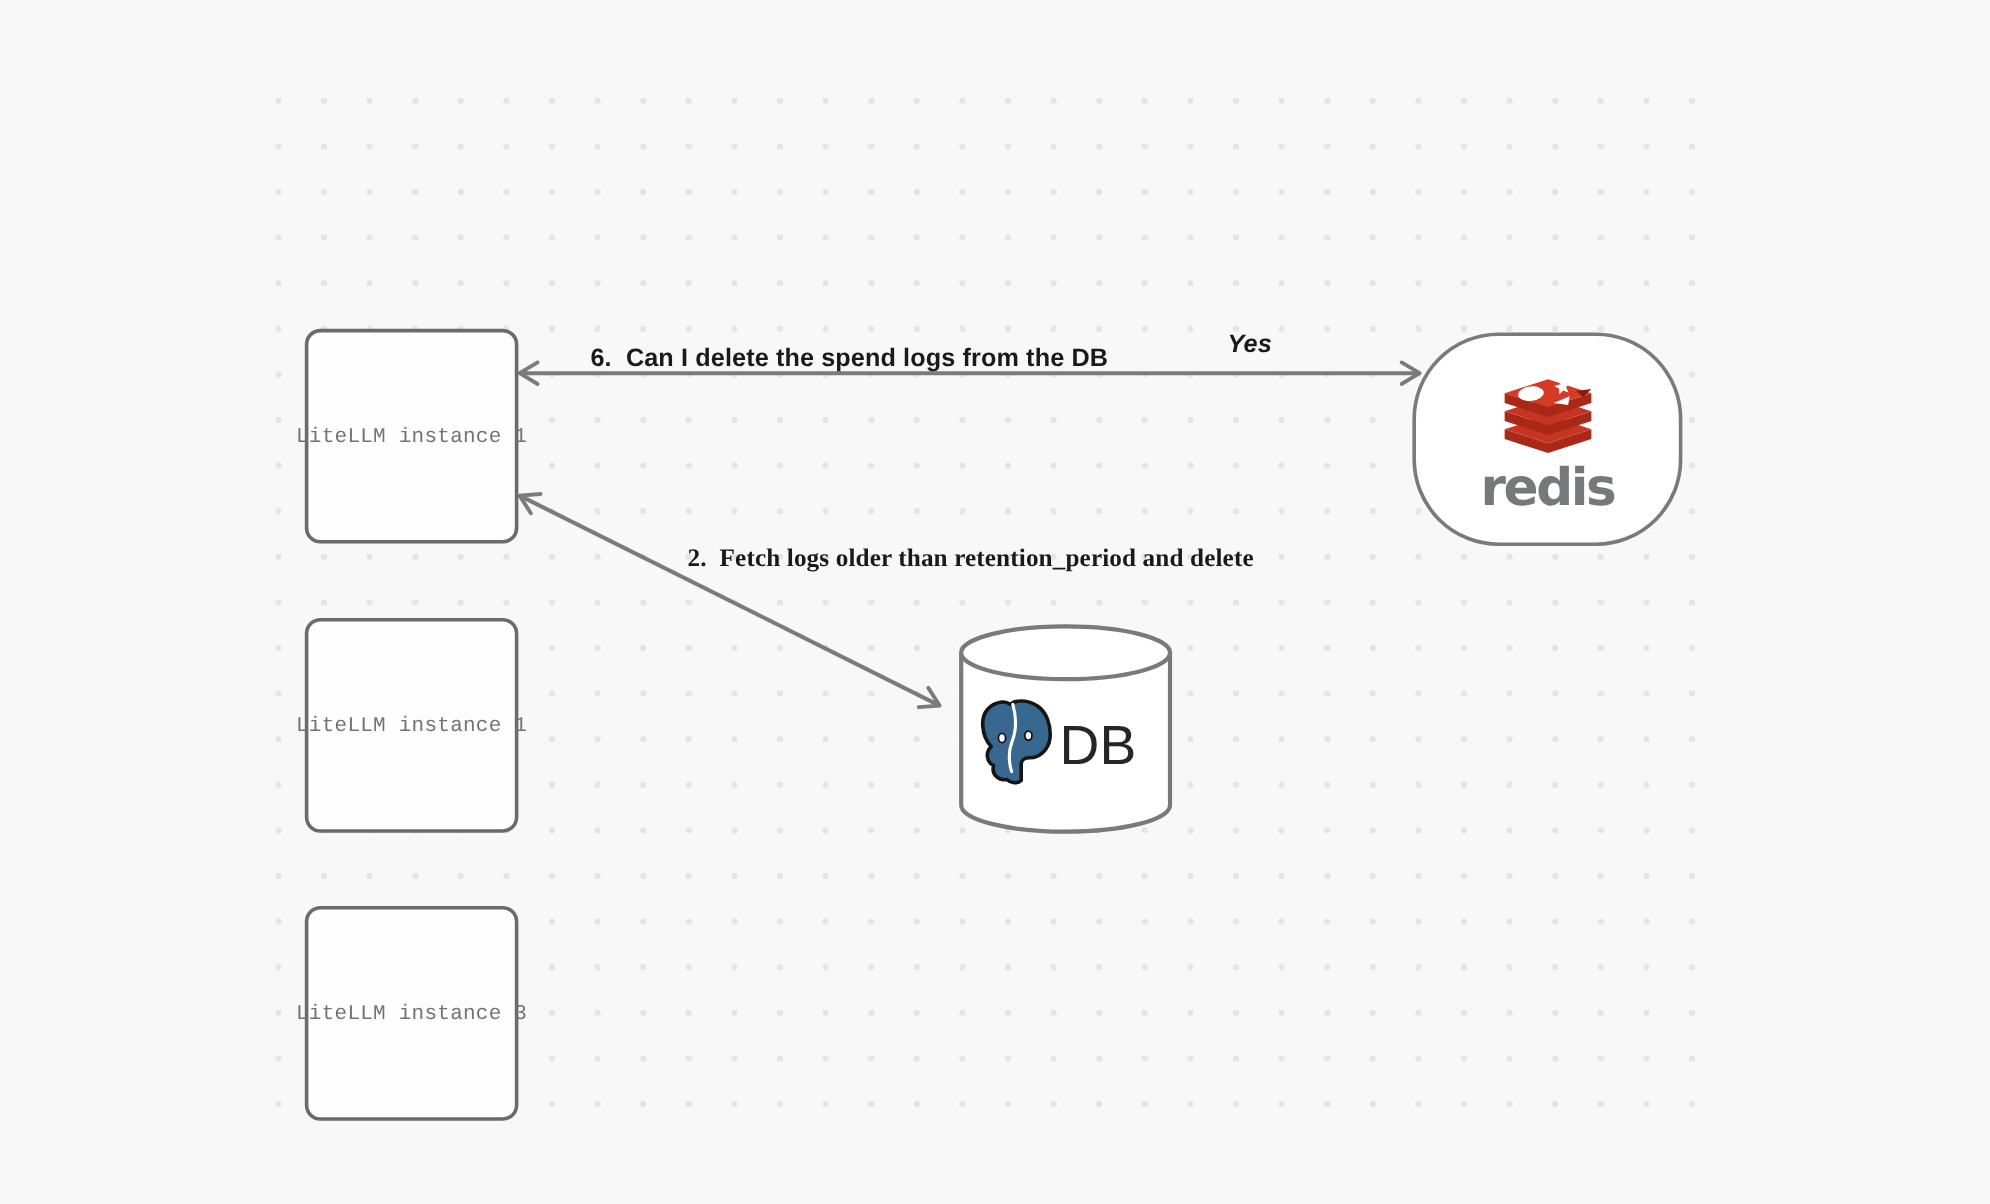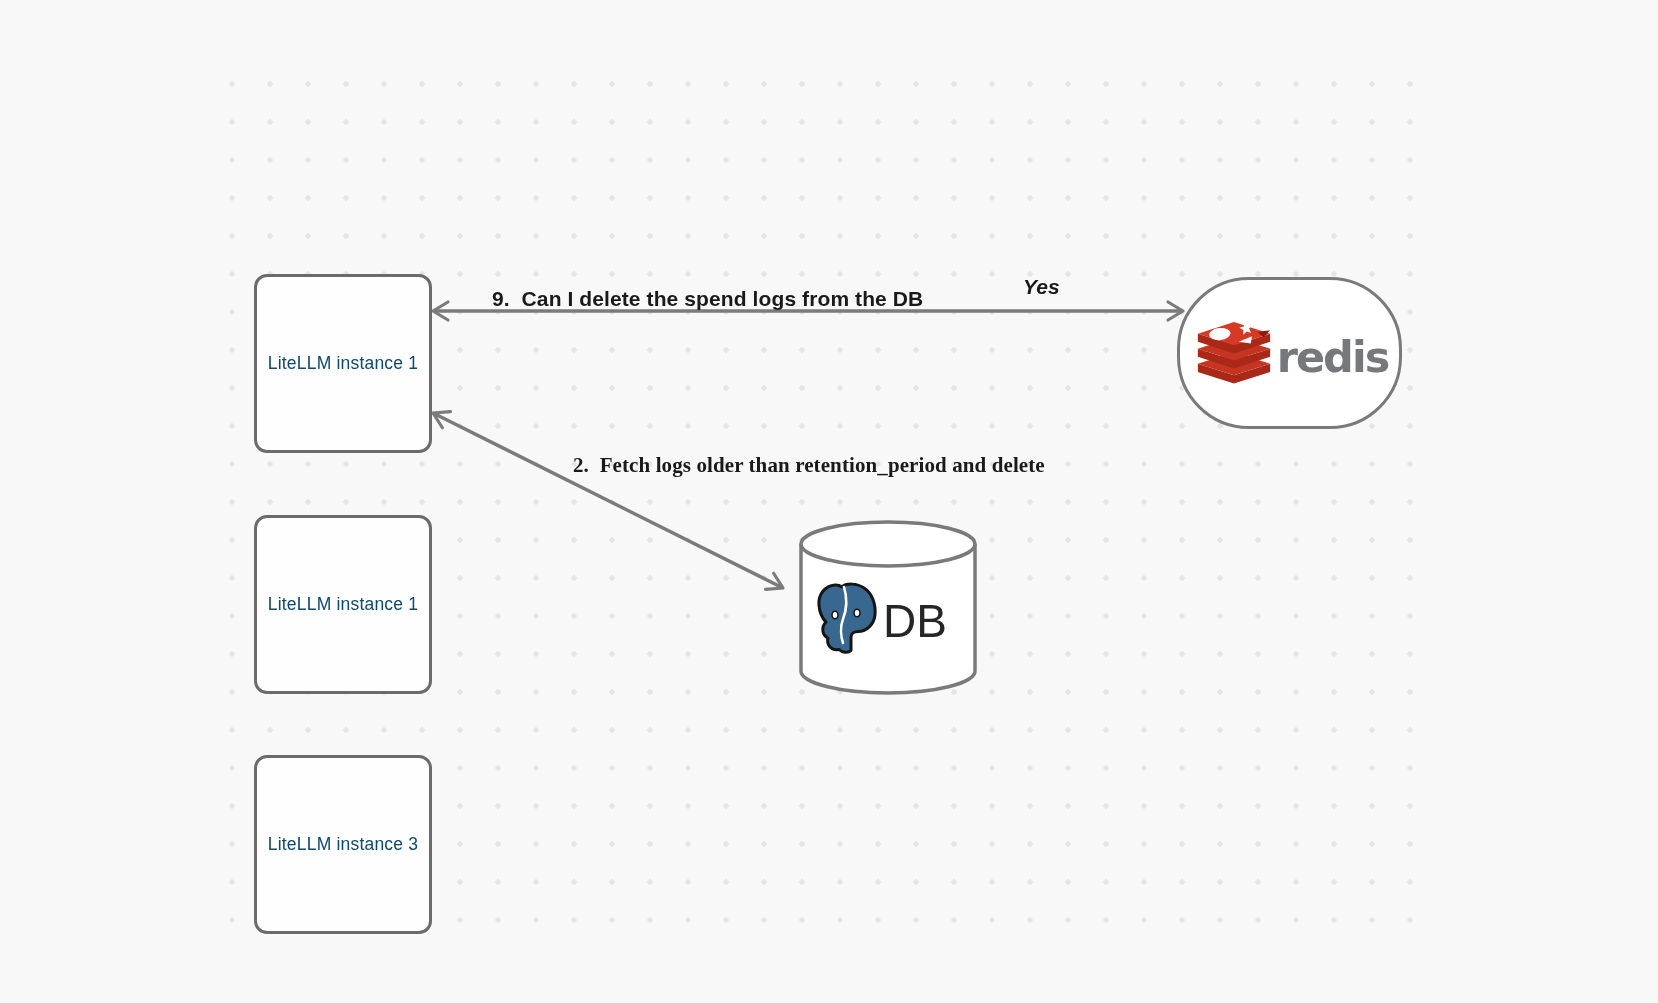--- a/index.html
+++ b/index.html
@@ -20,34 +20,34 @@
   .inst-node{
     position:absolute;left:254px;width:178px;height:179px;
     box-sizing:border-box;background:#fefefe;
     border:3.5px solid #6b6b6b;border-radius:13px;
     display:flex;align-items:center;justify-content:center;
   }
   .inst-1{top:274px}
   .inst-2{top:515px}
   .inst-3{top:755px}
   .inst-label{
-    font-size:17.5px;color:#0c4a6e;letter-spacing:.2px;white-space:pre;
+    font-size:17.5px;color:#737373;letter-spacing:.2px;white-space:pre;font-family:Liberation Mono, monospace;
   }
   .edge-label{
     position:absolute;font-weight:700;font-size:21px;color:#1a1a1a;
     white-space:pre;line-height:21px;letter-spacing:.1px;
   }
   .edge-label-1{left:492px;top:288px;}
   .edge-label-1-response{left:1023px;top:276px;font-style:italic;}
   .edge-label-2{left:573px;top:455px;font-family:Liberation Serif, serif;}
   .redis-node{
-    position:absolute;left:1177px;top:277px;width:225px;height:152px;
+    position:absolute;left:1177px;top:277px;width:225px;height:178px;
     box-sizing:border-box;background:#ffffff;
     border:3.5px solid #7a7a7a;border-radius:72px;
-    display:flex;align-items:center;justify-content:center;
+    display:flex;flex-direction:column;align-items:center;justify-content:center;
     padding-top:6px;
   }
   .redis-wordmark{
     font-family:"DejaVu Sans",sans-serif;font-weight:700;font-size:43px;
     line-height:36px;color:#77787b;letter-spacing:-2px;margin-top:2px;
   }
   .db-node{
     position:absolute;left:797px;top:519px;width:182px;height:179px;text-align:right;
   }
   .db-text{
@@ -73,21 +73,21 @@
 <div class="inst-node inst-1">
   <span class="inst-label">LiteLLM instance 1</span>
 </div>
 <div class="inst-node inst-2">
   <span class="inst-label">LiteLLM instance 1</span>
 </div>
 <div class="inst-node inst-3">
   <span class="inst-label">LiteLLM instance 3</span>
 </div>
 
-<div class="edge-label edge-label-1">9.  Can I delete the spend logs from the DB</div>
+<div class="edge-label edge-label-1">6.  Can I delete the spend logs from the DB</div>
 <div class="edge-label edge-label-1-response">Yes</div>
 <div class="edge-label edge-label-2">2.  Fetch logs older than retention_period and delete</div>
 
 <div class="redis-node">
   <svg width="86" height="74" viewBox="0 0 100 86">
 
     <path d="M8,52 L50,65.5 L92,52 L92,61.5 L50,75 L8,61.5 Z" fill="#a92817"></path>
     <path d="M8,52 L50,38.5 L92,52 L50,65.5 Z" fill="#c63422"></path>
 
     <path d="M8,34.5 L50,48 L92,34.5 L92,44 L50,57.5 L8,44 Z" fill="#a92817"></path>

